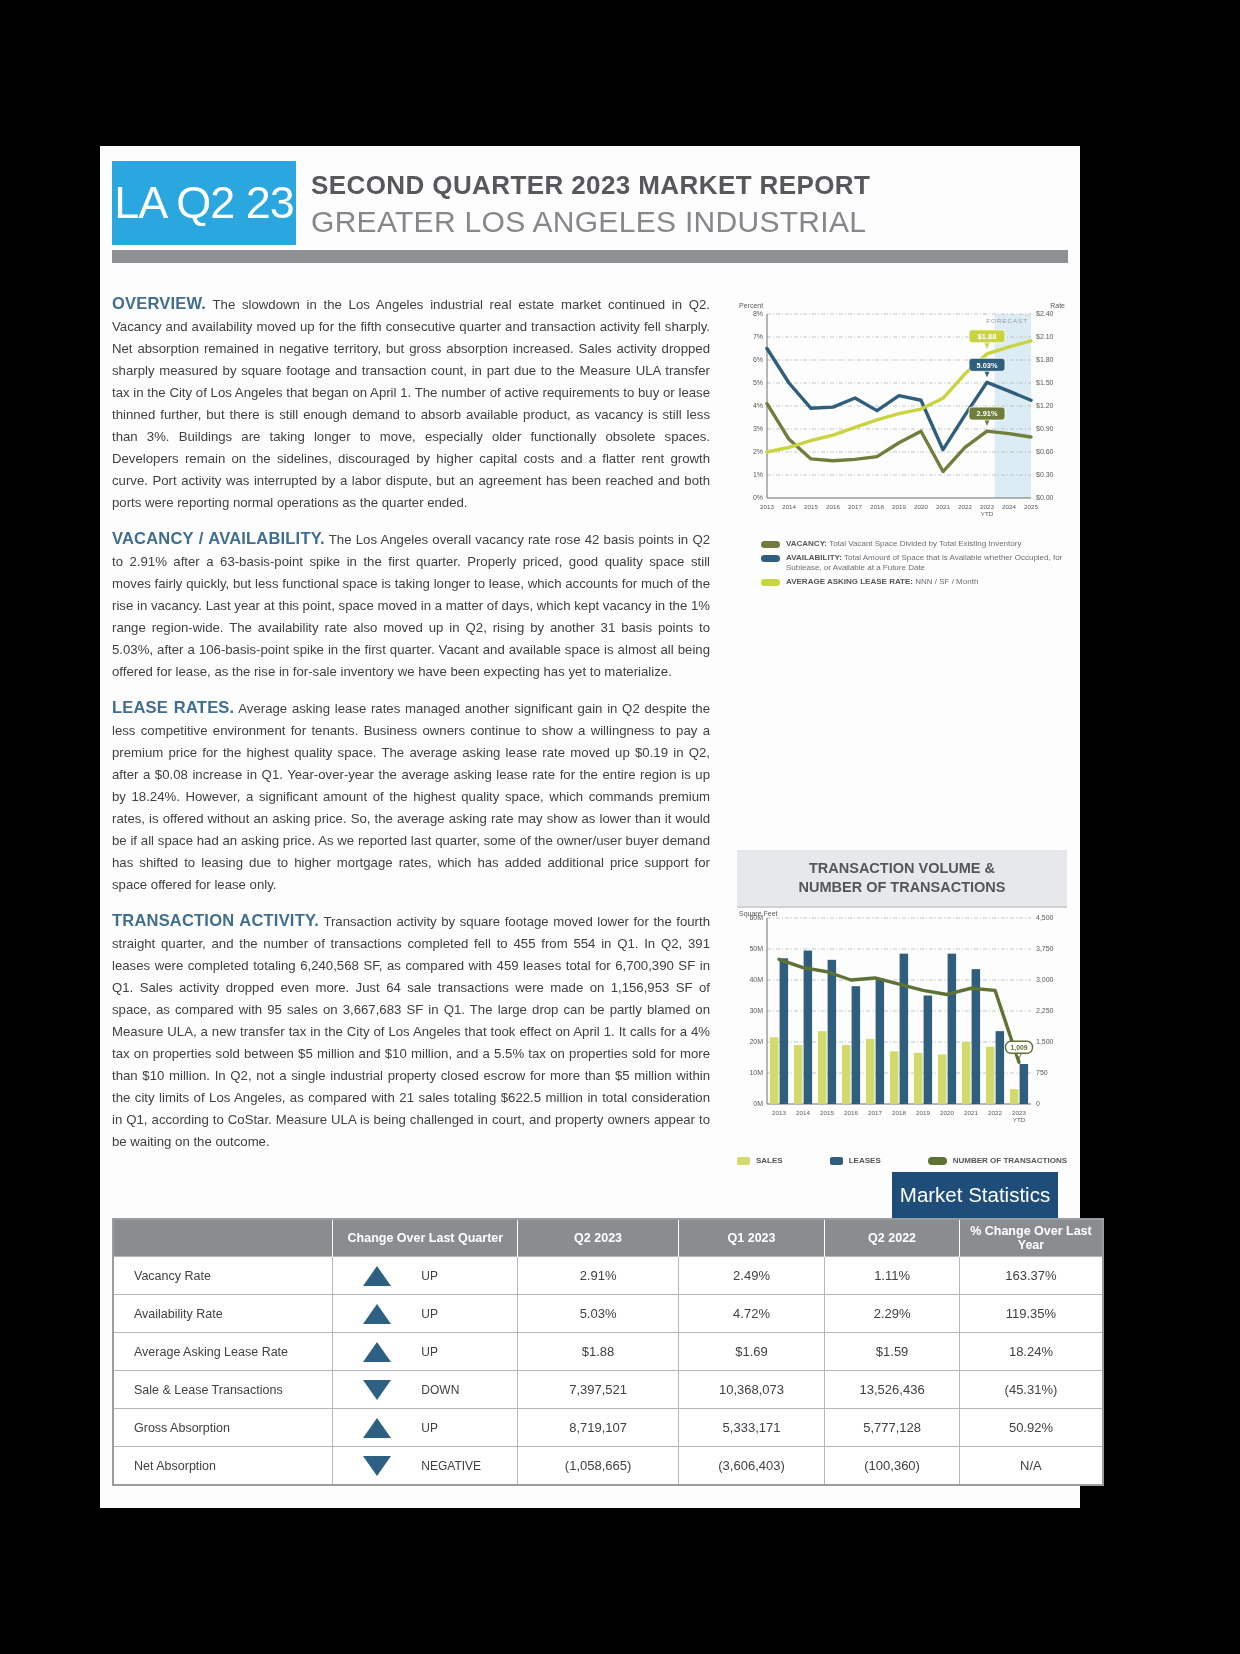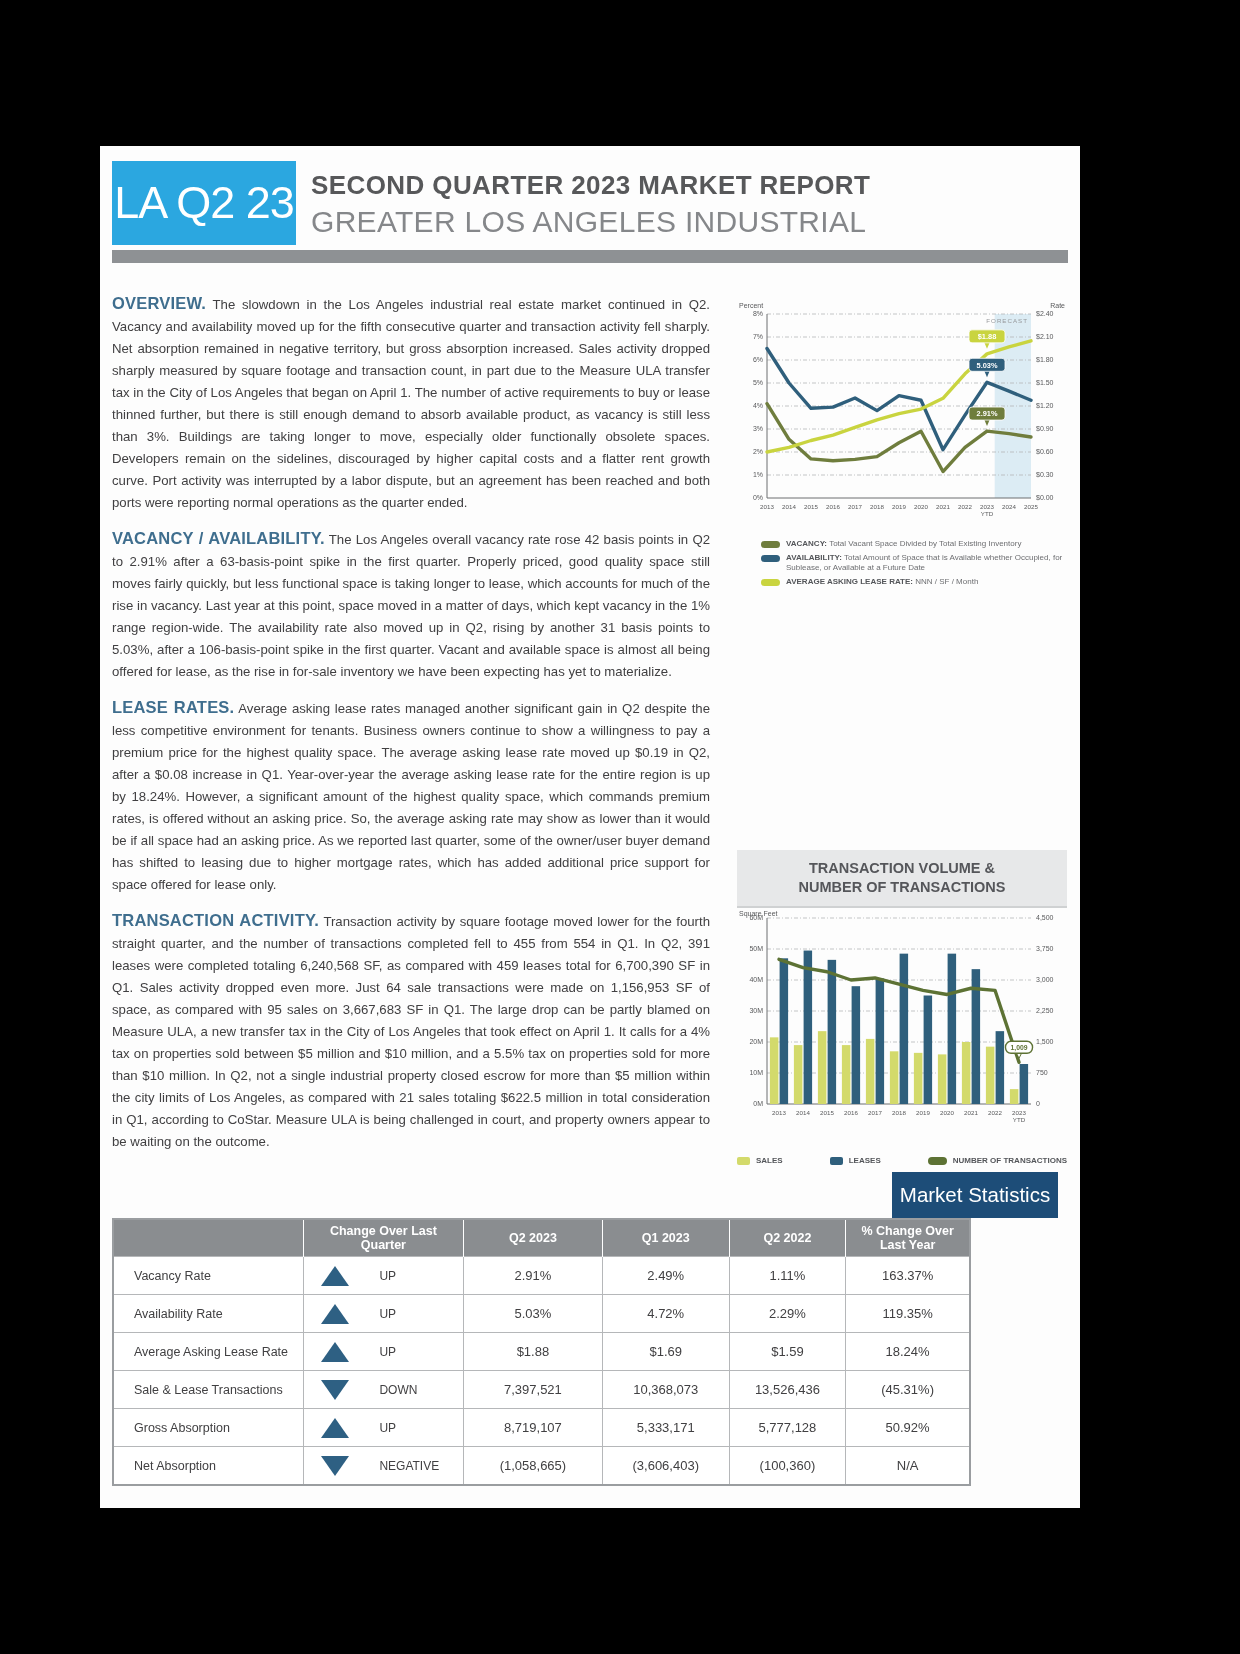--- a/index.html
+++ b/index.html
@@ -37,21 +37,21 @@
   .lg-text{font-size:8px;line-height:10px;color:#6d6e71;}
   .lg-text b{color:#54565a;}
   .legend-row{display:flex;justify-content:space-between;gap:12px;padding-top:8px;}
   .legend-row .lg-row{margin:0;align-items:center;}
   .legend-row .lg-swatch{margin-top:0;height:8px;}
   .legend-row .lg-text{font-weight:bold;color:#54565a;}
 
   
   .stats-tab{position:absolute;left:792px;top:1026px;width:166px;height:46px;background:#1d4d78;
              color:#fff;display:flex;align-items:center;justify-content:center;font-size:20.5px;}
-  .stats-table{position:absolute;left:12px;top:1072px;width:859px;border-collapse:collapse;
+  .stats-table{position:absolute;left:12px;top:1072px;width:992px;border-collapse:collapse;
                border:2px solid #9a9da0;table-layout:fixed;}
   .stats-table thead th{background:#8a8d90;color:#fff;font-size:12.5px;font-weight:bold;
                height:36px;border-left:1px solid #fff;padding:0 4px;text-align:center;}
   .stats-table thead th:first-child{border-left:none;}
   .stats-table tbody td{border:1px solid #b5b7b9;height:37px;font-size:13px;color:#414042;
                text-align:center;background:#fff;padding:0 4px;}
   .stats-table td.metric{text-align:left;padding-left:20px;font-size:12.5px;}
   .chg{display:flex;align-items:center;justify-content:center;gap:30px;}
   .chg .lbl{font-size:12px;width:66px;text-align:left;color:#414042;}
   .tri{width:0;height:0;border-left:14px solid transparent;border-right:14px solid transparent;}

